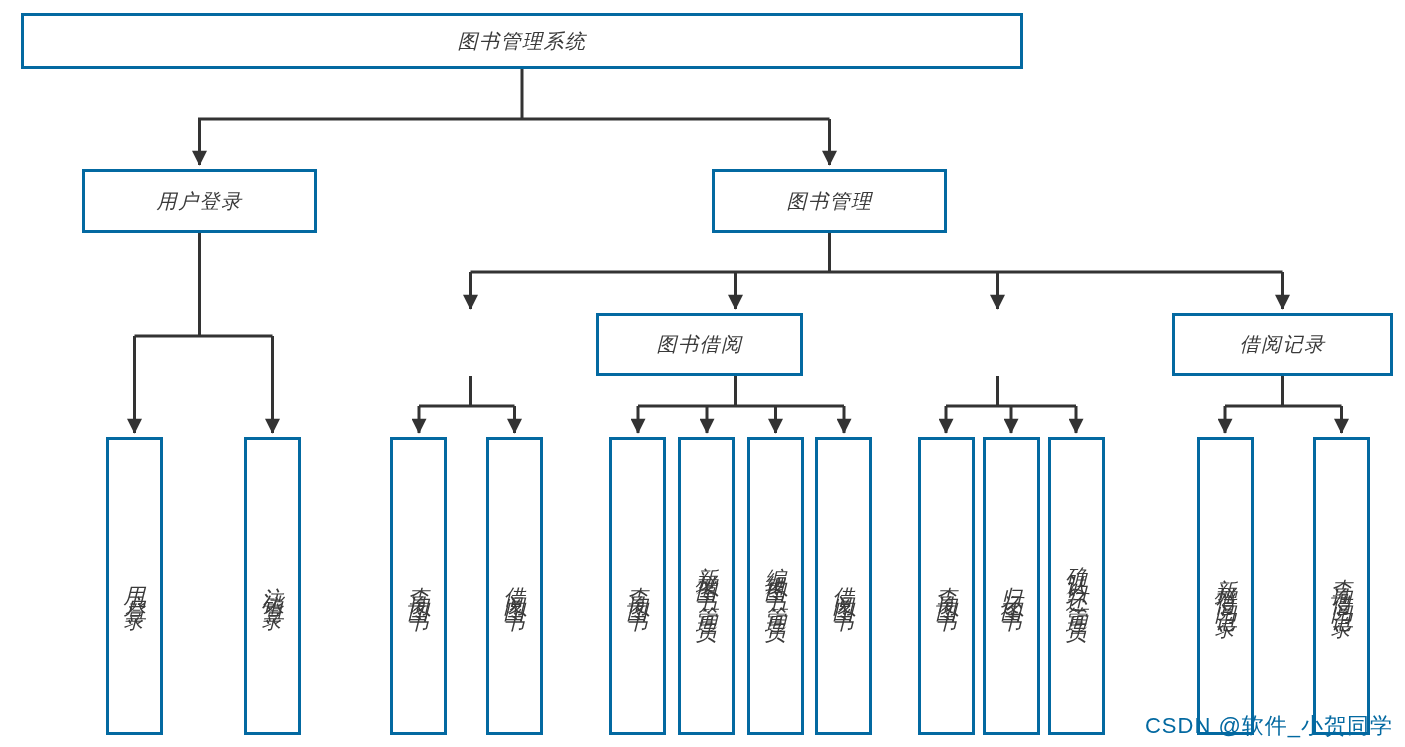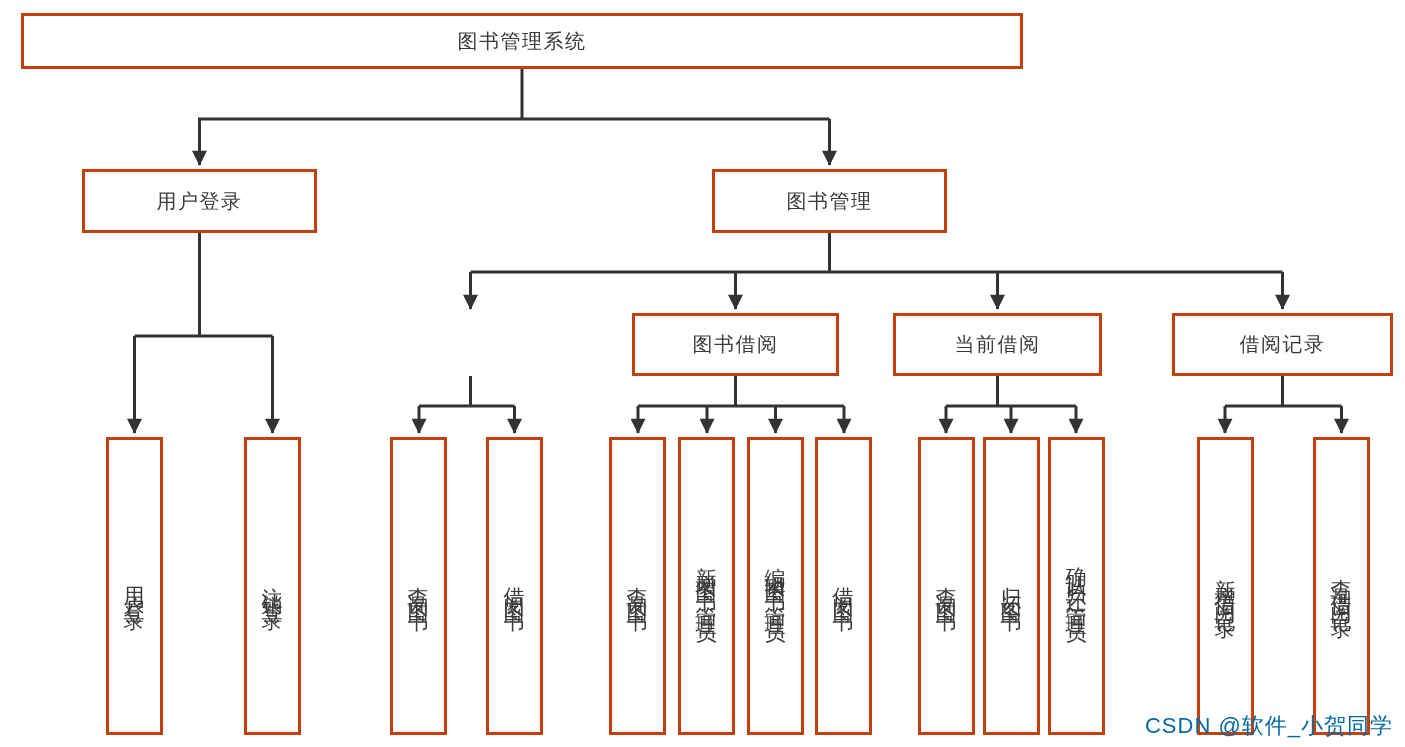--- a/index.html
+++ b/index.html
@@ -7,32 +7,33 @@
     position:relative;
     width:1405px; height:747px;
     background:#ffffff;
     font-family:"Liberation Sans","DejaVu Sans",sans-serif;
     overflow:hidden;
   }
   #wires { position:absolute; left:0; top:0; width:1405px; height:747px; }
   .node {
     position:absolute;
     background:#ffffff;
-    border:3px solid #c2410c;
+    border:3px solid #0369a1;
     box-sizing:border-box;
     display:flex; align-items:center; justify-content:center;
     color:#3a3a3a;
+    font-style:italic;
   }
   .hbox { font-size:20px; letter-spacing:1.5px; }
   .root  { left:21px;  top:13px;  width:1002px; height:56px; }
   .l2a   { left:82px;  top:169px; width:235px;  height:64px; }
   .l2b   { left:712px; top:169px; width:235px;  height:64px; }
   .l3    { top:313px; height:63px; }
   .l3a   { left:363px;  width:215px; }
-  .l3b   { left:632px;  width:207px; }
+  .l3b   { left:596px;  width:207px; }
   .l3c   { left:893px;  width:209px; }
   .l3d   { left:1172px; width:221px; }
   .vbox  { top:437px; height:298px; width:57px; }
   .vbox span {
     writing-mode:vertical-rl;
     text-orientation:mixed;
     font-size:21px;
     letter-spacing:8px;
     line-height:1;
     white-space:nowrap;
@@ -107,21 +108,20 @@
       <path d="M1341.5 406 V433" marker-end="url(#arw)"></path>
     </g>
   </svg>
 
   <div class="node hbox root">图书管理系统</div>
 
   <div class="node hbox l2a">用户登录</div>
   <div class="node hbox l2b">图书管理</div>
 
   <div class="node hbox l3 l3b">图书借阅</div>
-  <div class="node hbox l3 l3c">当前借阅</div>
   <div class="node hbox l3 l3d">借阅记录</div>
 
   <div class="node vbox v1">
     <span>用户登录</span>
   </div>
   <div class="node vbox v2">
     <span>注销登录</span>
   </div>
 
   <div class="node vbox v3">

